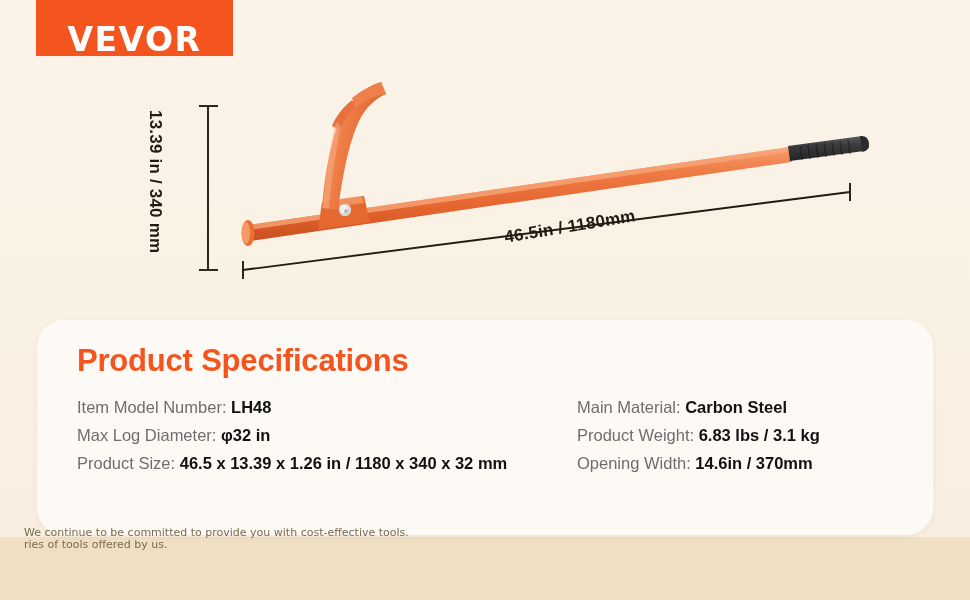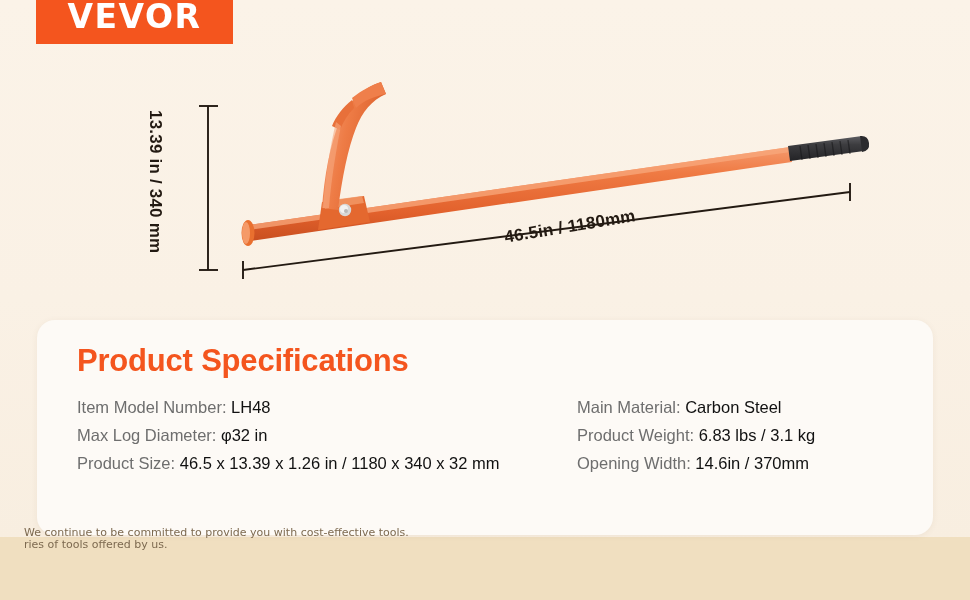--- a/index.html
+++ b/index.html
@@ -32,24 +32,24 @@
     position: absolute;
     left: 0; top: 537px;
     width: 970px; height: 63px;
     background: #f0dfc0;
   }
 
   
   #logo {
     position: absolute;
     left: 36px; top: 0px;
-    width: 197px; height: 44px;
+    width: 197px; height: 56px;
     background: #f4551e;
     display: flex;
-    align-items: flex-start;
+    align-items: flex-end;
     justify-content: center;
   }
   #logo-text {
     color: #ffffff;
     font-size: 33px;
     font-weight: bold;
     letter-spacing: 1.5px;
     font-family: "DejaVu Sans", sans-serif;
     line-height: 1;
   }
@@ -88,21 +88,21 @@
     letter-spacing: 0.2px;
     white-space: nowrap;
   }
 
   
   #spec-card {
     position: absolute;
     left: 37px; top: 320px;
     width: 896px; height: 215px;
     background: #fdfaf6;
-    border-radius: 18px;
+    border-radius: 27px;
     box-shadow: 0 1px 6px rgba(120, 90, 50, 0.07);
   }
   #spec-title {
     position: absolute;
     left: 40px; top: 23px;
     font-size: 31px;
     font-weight: bold;
     color: #f4551e;
     letter-spacing: -0.2px;
   }
@@ -124,21 +124,21 @@
     white-space: nowrap;
     font-size: 16.5px;
   }
   .spec-label {
     color: #6e6e6e;
     font-weight: normal;
     text-align: right;
   }
   .spec-value {
     color: #111111;
-    font-weight: normal;
+    font-weight: bold;
     margin-top: 18px;
   }
 
   
   #disclaimer {
     position: absolute;
     left: 24px; top: 527px;
     width: 925px;
     font-size: 11px;
     line-height: 11.6px;

